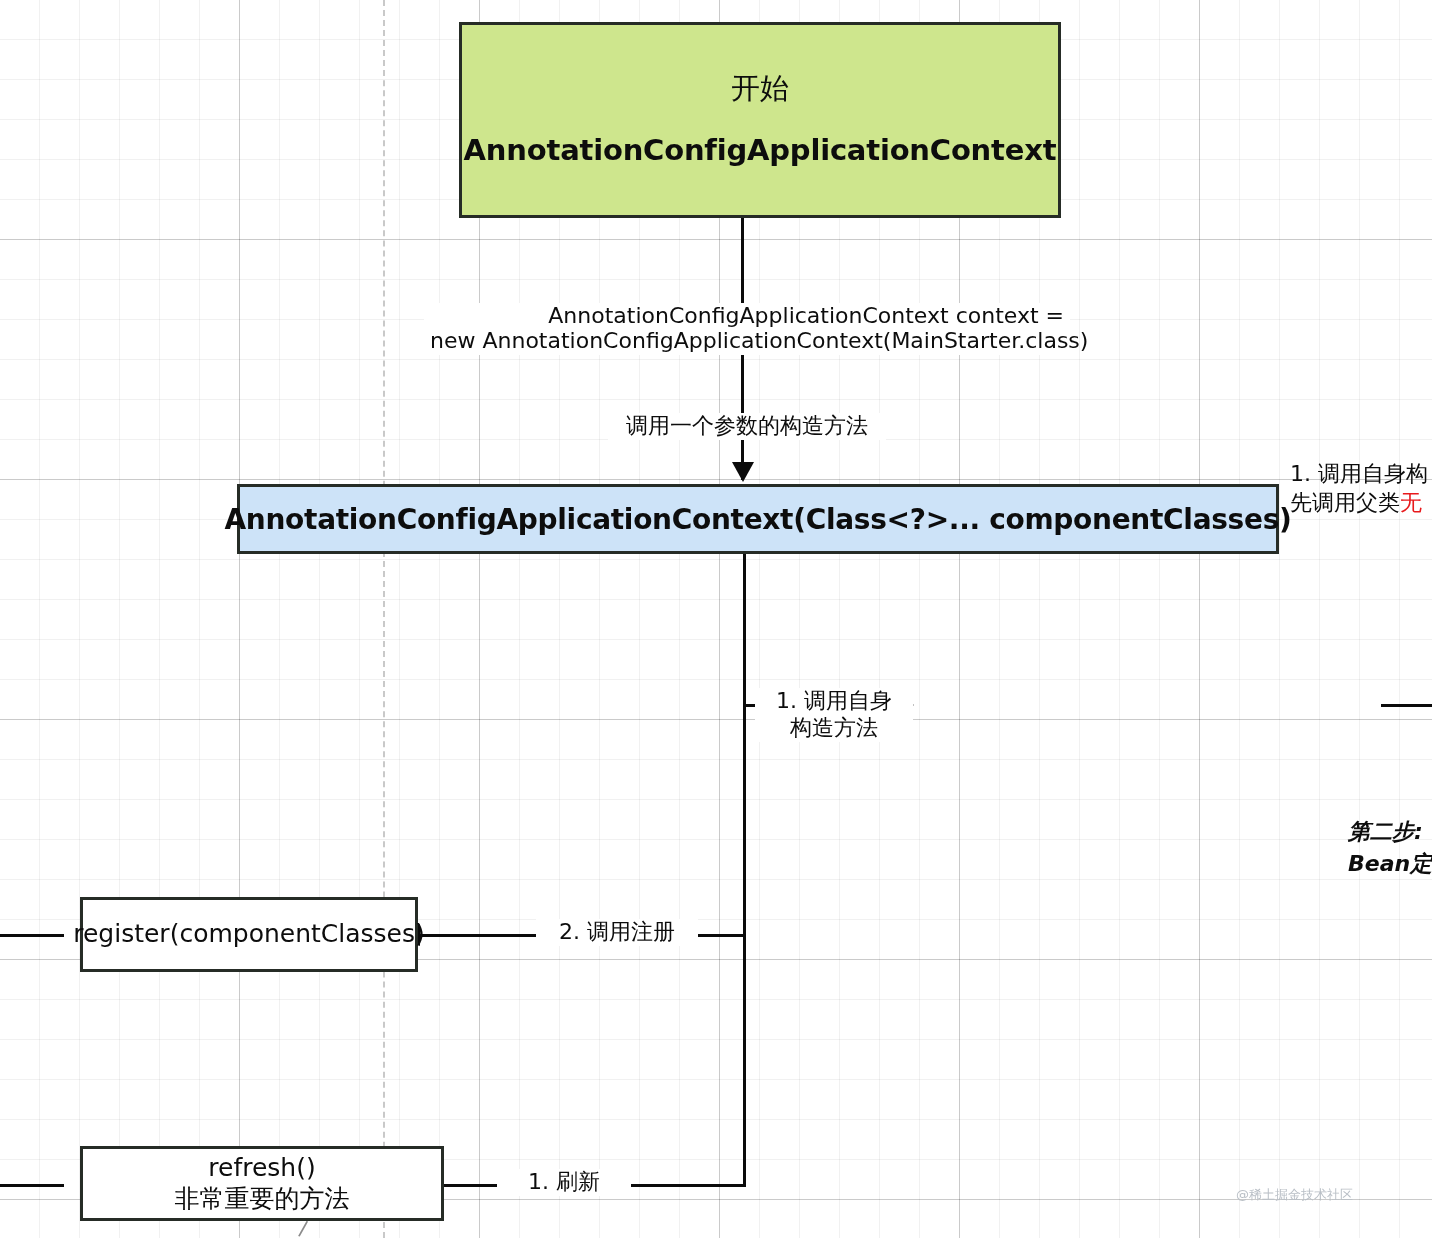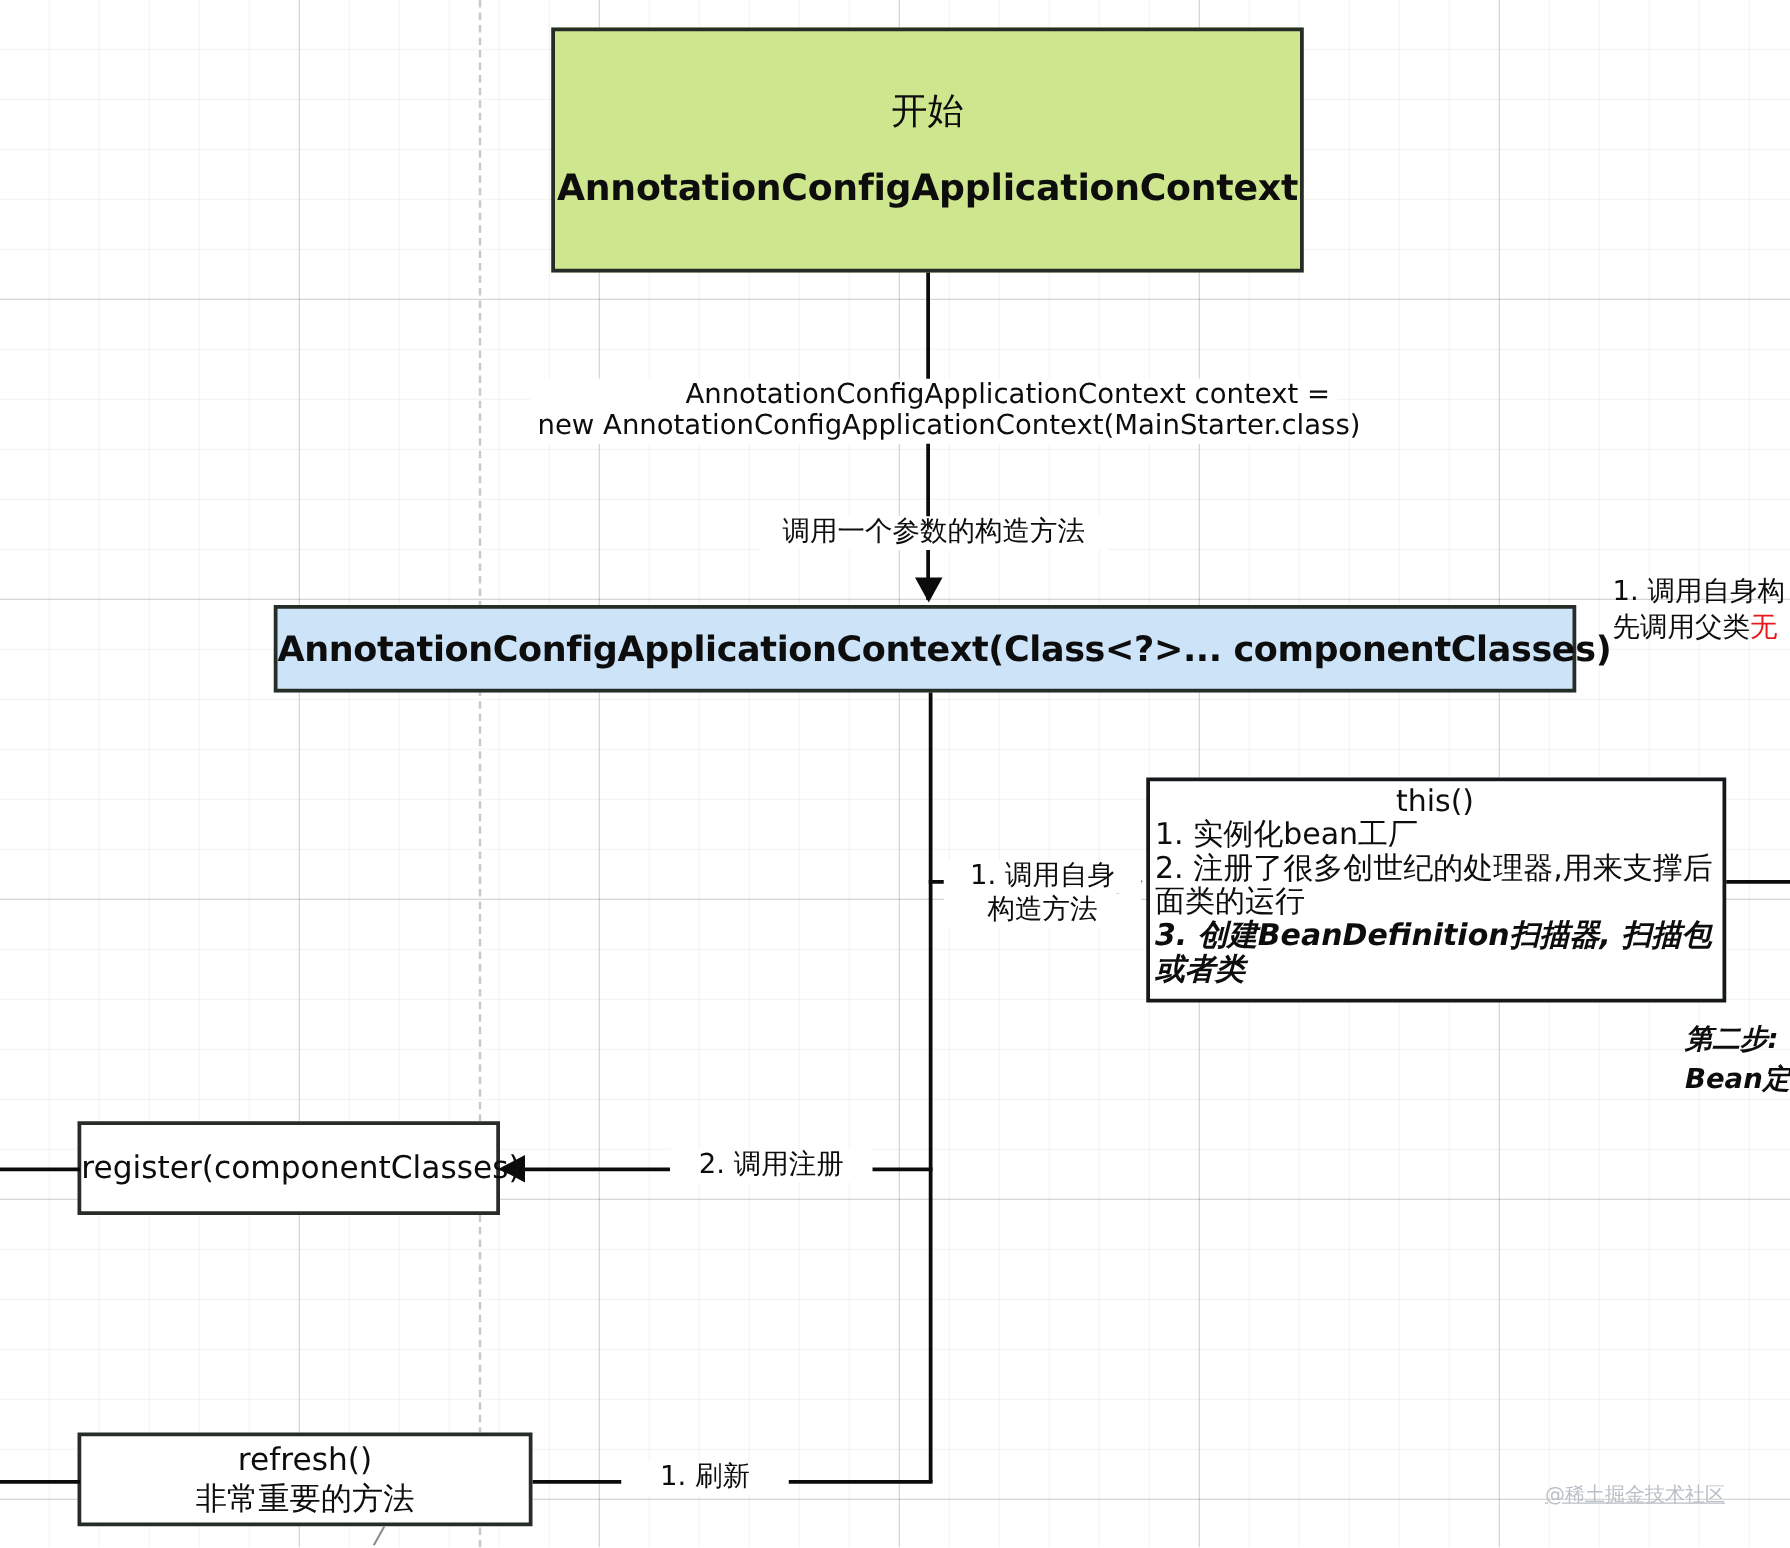--- a/index.html
+++ b/index.html
@@ -30,23 +30,25 @@
     position:absolute;top:0;bottom:0;width:0;
     border-left:2px dashed #c9c9c9;
   }
   
   .node{
     position:absolute;
     box-sizing:border-box;
     border:3px solid #262c26;
     display:flex;
     flex-direction:column;
+    align-items:center;
     justify-content:center;
     text-align:center;
     background:#ffffff;
+    margin-left:18px;
   }
   .node-green{ background:#cee68d; }
   .node-blue{ background:#cde3f8; }
   .title-cn{
     font-size:29px;
     color:#0d0d0d;
     line-height:1.1;
     margin-bottom:30px;
   }
   .title-en{
@@ -124,24 +126,23 @@
     position:absolute;
     font-size:22px;
     color:#0d0d0d;
     line-height:1.25;
     white-space:nowrap;
   }
   .side-note .hot{ color:#e8191c; }
   .side-note.italic{ font-style:italic; font-weight:700;text-align:right; }
   .watermark{
     position:absolute;
-    font-size:16px;
+    font-size:13px;
     color:#b9bfc6;
     white-space:nowrap;
-    text-decoration:underline;
   }
   .tick-mark{
     position:absolute;
     font-size:20px;
     color:#8b8b8b;
     transform:rotate(12deg);
   }
 </style>
 </head>
 <body>
@@ -171,26 +172,20 @@
     <span>先调用父类</span><span class="hot">无</span>
   </div>
 
   <div class="vline" style="left:743px;top:554px;height:632px;"></div>
 
   <div class="hline" style="left:743px;top:704px;width:170px;"></div>
   <div class="arrow-right" style="left:893px;top:694px;"></div>
   <div class="edge-label cn bg" style="left:755px;top:688px;width:146px;">1. 调用自身</div>
   <div class="edge-label cn bg" style="left:755px;top:715px;width:146px;">构造方法</div>
 
-  <div class="detail-box" style="left:917px;top:622px;width:464px;height:180px;">
-    <div class="detail-title">this()</div>
-    <div class="detail-line">1. 实例化bean工厂</div>
-    <div class="detail-line">2. 注册了很多创世纪的处理器,用来支撑后面类的运行</div>
-    <div class="detail-line italic">3. 创建BeanDefinition扫描器, 扫描包或者类</div>
-  </div>
 
   <div class="hline" style="left:1381px;top:704px;width:51px;"></div>
 
   <div class="side-note italic" style="left:1348px;top:818px;">第二步:</div>
   <div class="side-note italic" style="left:1348px;top:850px;">Bean定</div>
 
   <div class="hline" style="left:420px;top:934px;width:326px;"></div>
   <div class="arrow-left" style="left:399px;top:924px;"></div>
   <div class="edge-label cn bg" style="left:536px;top:919px;width:150px;">2. 调用注册</div>
 

